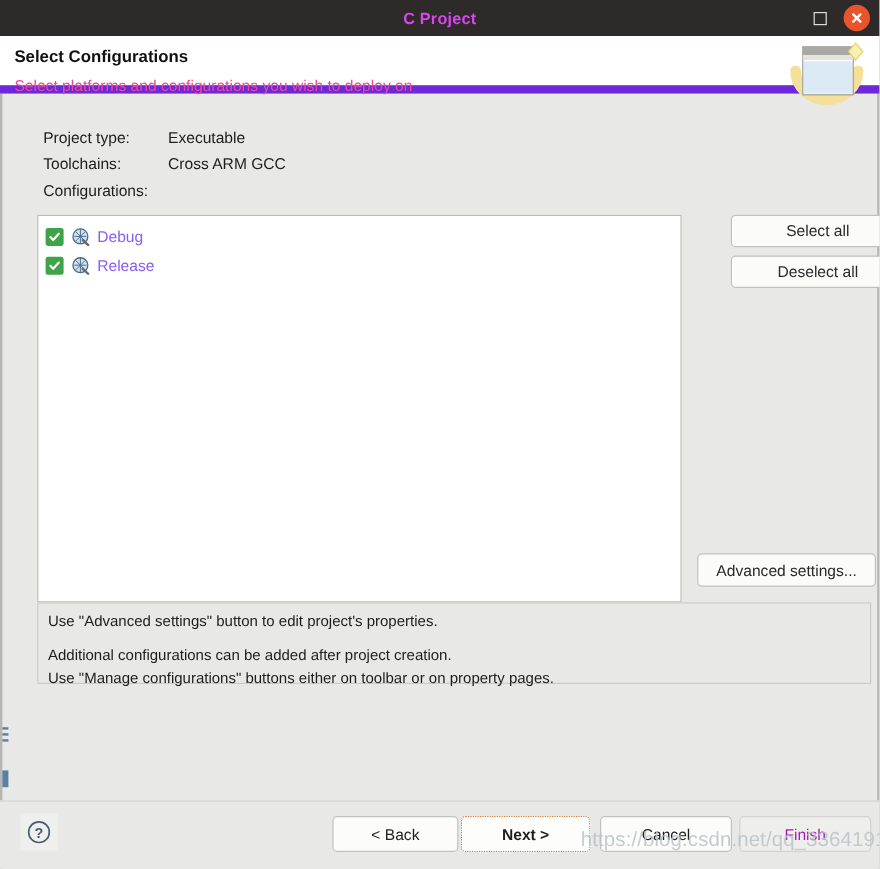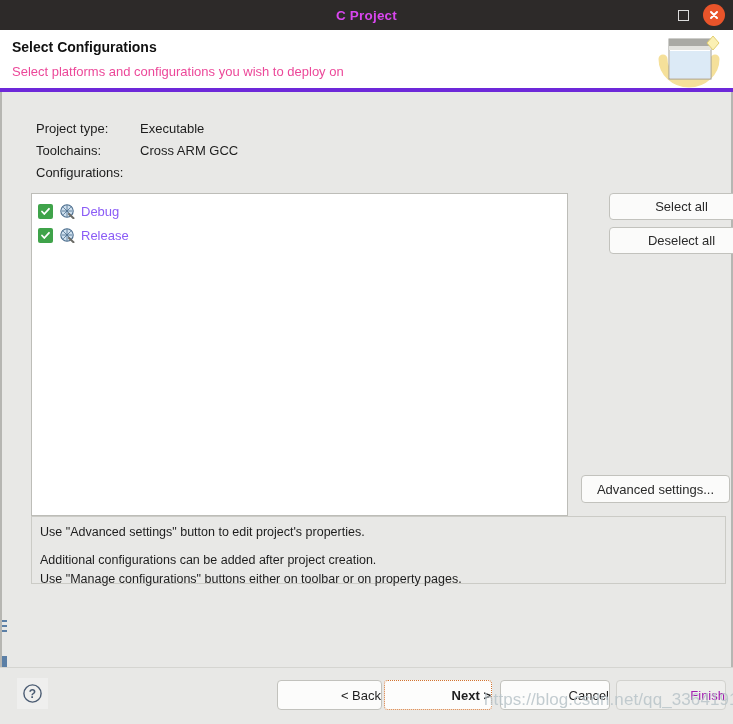--- a/index.html
+++ b/index.html
@@ -60,23 +60,23 @@
     border-radius: 50%;
     background: #e9542a;
     display: flex;
     align-items: center;
     justify-content: center;
   }
   .ctl-close svg { display: block; }
 
   
   .banner {
-    height: 62px;
+    height: 48px;
     background: #ffffff;
-    border-bottom: 4px solid #6d28d9;
+    border-bottom: 7px solid #6d28d9;
     position: relative;
     padding: 9px 0 0 12px;
     box-sizing: border-box;
   }
   .banner-title {
     font-size: 14px;
     font-weight: bold;
     color: #111111;
     line-height: 16px;
   }
@@ -245,21 +245,21 @@
     position: absolute;
     top: 12px;
     height: 30px;
     background: #fcfcfb;
     border: 1px solid #c2c2bd;
     border-radius: 4px;
     font-family: "Liberation Sans", sans-serif;
     font-size: 13px;
     color: #1f1f1f;
     cursor: pointer;
-    text-align: right;
+    text-align: center;
     box-sizing: border-box;
     padding: 0;
   }
   .btn-back   { left: 277px; width: 105px; }
   .btn-next   { left: 384px; width: 108px;
                 border: 1px dotted #d2732f; background: #fdfdfc; font-weight: bold; }
   .btn-cancel { left: 500px; width: 110px; }
   .btn-finish { left: 616px; width: 110px; color: #a21caf; background: #eeeeec; border-color: #d2d2ce; }
 
   

